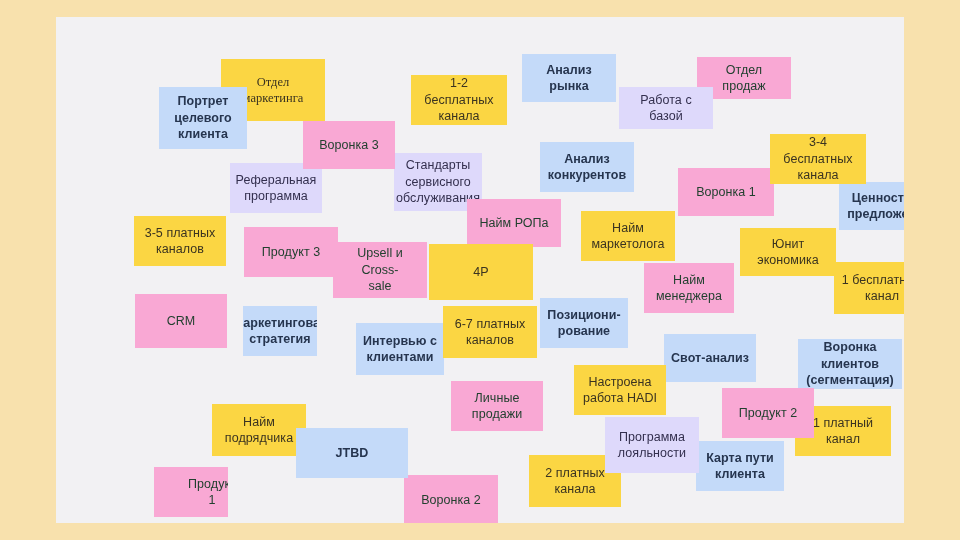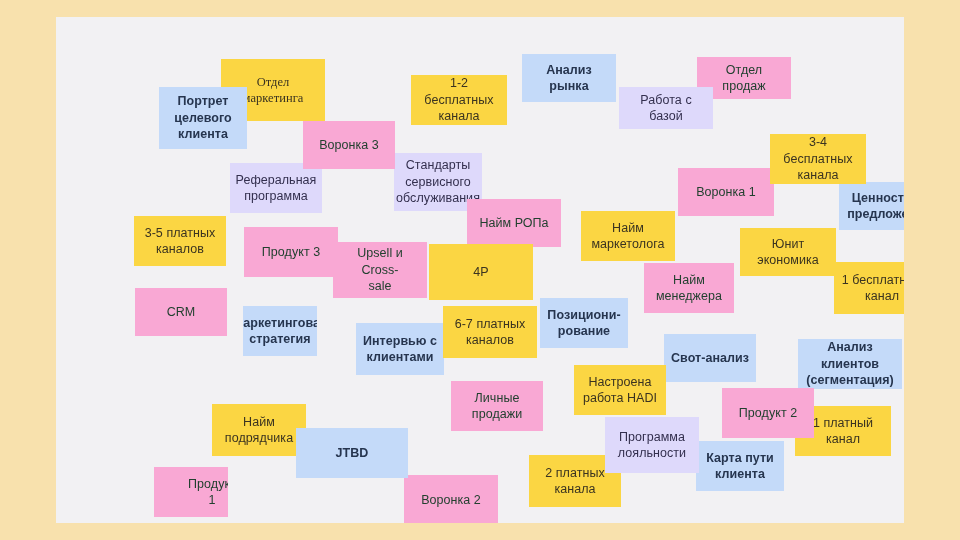--- a/index.html
+++ b/index.html
@@ -90,20 +90,24 @@
       </div>
       <div class="card c-purple" style="left: 174px; top: 146px; width: 92px; height: 50px; z-index: 2;">
         <span class="lbl">Реферальная
 программа</span>
       </div>
       <div class="card c-purple" style="left: 338px; top: 136px; width: 88px; height: 58px; z-index: 2;">
         <span class="lbl">Стандарты
 сервисного
 обслуживания</span>
       </div>
+      <div class="card c-blue" style="left: 484px; top: 125px; width: 94px; height: 50px; z-index: 2;">
+        <span class="lbl">Анализ
+конкурентов</span>
+      </div>
       <div class="card c-green" style="left: 622px; top: 151px; width: 96px; height: 48px; z-index: 2;">
         <span class="lbl">Воронка 1</span>
       </div>
       <div class="card c-yellow" style="left: 714px; top: 117px; width: 96px; height: 50px; z-index: 3;">
         <span class="lbl">3-4 бесплатных
 канала</span>
       </div>
       <div class="card c-blue" style="left: 783px; top: 165px; width: 100px; height: 48px; z-index: 2;">
         <span class="lbl">Ценностное
 предложение</span>
@@ -133,21 +137,21 @@
         <span class="lbl">4P</span>
       </div>
       <div class="card c-green" style="left: 588px; top: 246px; width: 90px; height: 50px; z-index: 2;">
         <span class="lbl">Найм
 менеджера</span>
       </div>
       <div class="card c-yellow" style="left: 778px; top: 245px; width: 96px; height: 52px; z-index: 3;">
         <span class="lbl">1 бесплатный
 канал</span>
       </div>
-      <div class="card c-green" style="left: 79px; top: 271px; width: 92px; height: 48px; z-index: 2;">
+      <div class="card c-green" style="left: 79px; top: 277px; width: 92px; height: 54px; z-index: 2;">
         <span class="lbl">CRM</span>
       </div>
       <div class="card c-blue" style="left: 187px; top: 289px; width: 74px; height: 50px; z-index: 2;">
         <span class="lbl">Маркетинговая
 стратегия</span>
       </div>
       <div class="card c-yellow" style="left: 387px; top: 289px; width: 94px; height: 52px; z-index: 3;">
         <span class="lbl">6-7 платных
 каналов</span>
       </div>
@@ -156,21 +160,21 @@
 рование</span>
       </div>
       <div class="card c-blue" style="left: 300px; top: 306px; width: 88px; height: 52px; z-index: 2;">
         <span class="lbl">Интервью с
 клиентами</span>
       </div>
       <div class="card c-blue" style="left: 608px; top: 317px; width: 92px; height: 48px; z-index: 2;">
         <span class="lbl">Свот-анализ</span>
       </div>
       <div class="card c-blue" style="left: 742px; top: 322px; width: 104px; height: 50px; z-index: 2;">
-        <span class="lbl">Анализ клиентов
+        <span class="lbl">Воронка клиентов
 (сегментация)</span>
       </div>
       <div class="card c-yellow" style="left: 518px; top: 348px; width: 92px; height: 50px; z-index: 3;">
         <span class="lbl">Настроена
 работа HADI</span>
       </div>
       <div class="card c-green" style="left: 395px; top: 364px; width: 92px; height: 50px; z-index: 2;">
         <span class="lbl">Личные
 продажи</span>
       </div>

